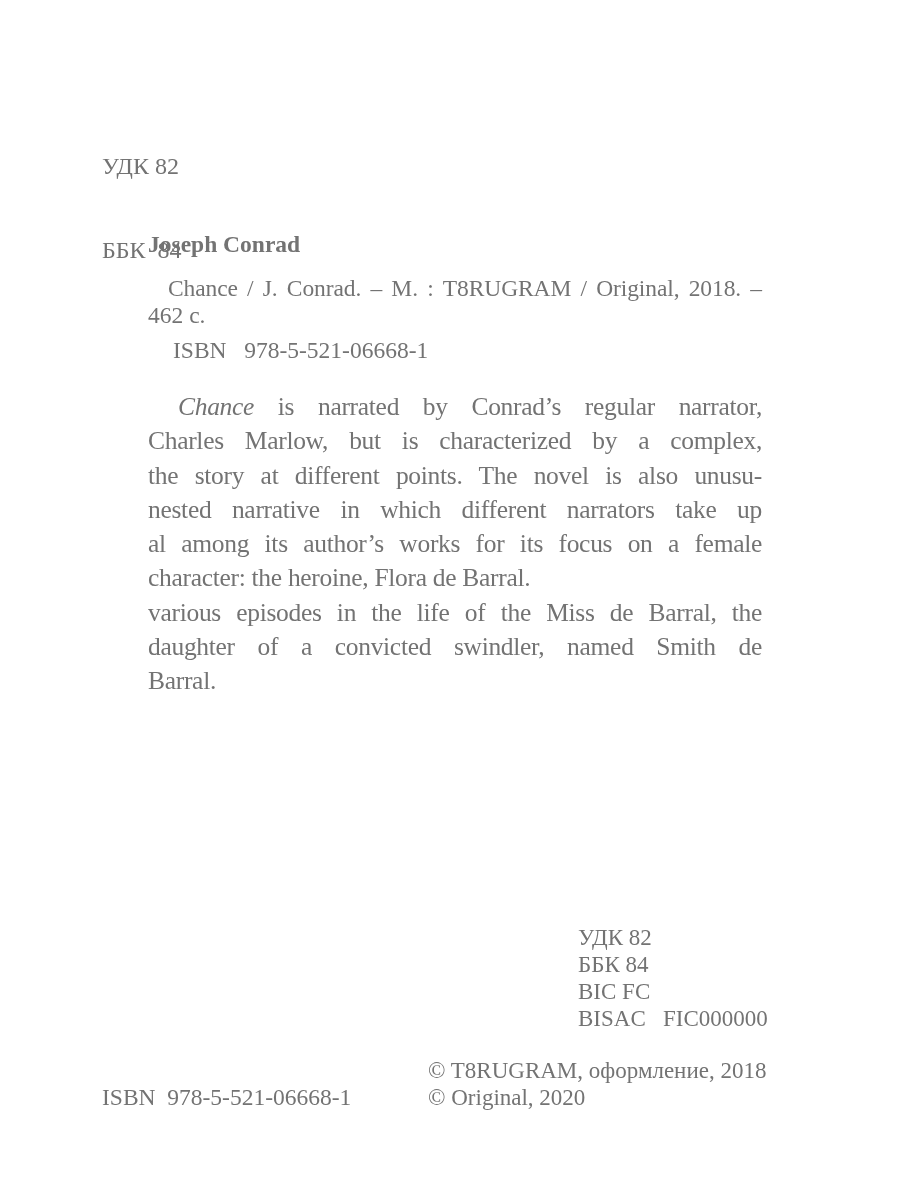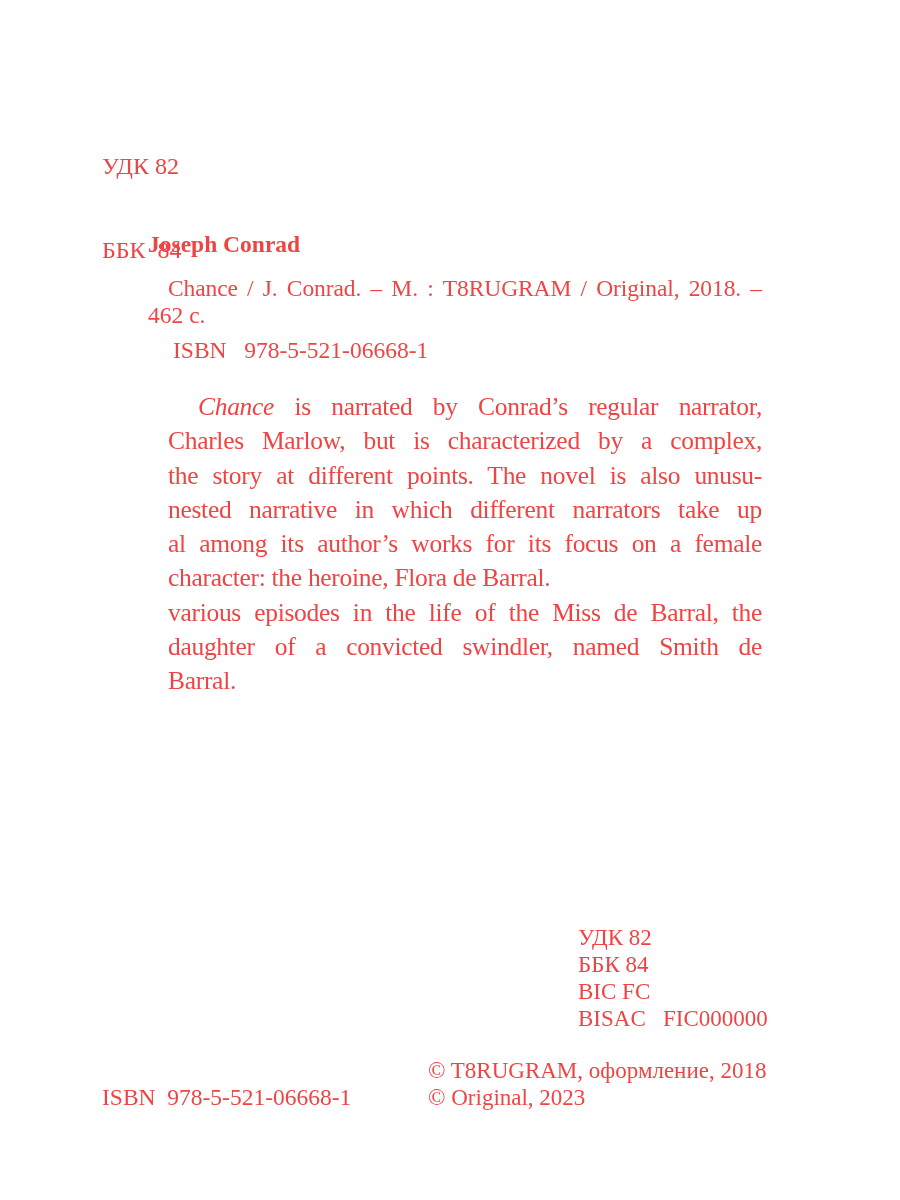--- a/index.html
+++ b/index.html
@@ -2,21 +2,21 @@
 <html><head>
 <meta charset="utf-8">
 <style>
   html, body { margin: 0; padding: 0; background: #ffffff; }
   .page {
     position: relative;
     width: 900px;
     height: 1200px;
     background: #ffffff;
     font-family: "Liberation Serif", "DejaVu Serif", serif;
-    color: #ef4444;
+    color: #737373;
     overflow: hidden;
   }
   .pre { white-space: pre-wrap; }
 
   .top-codes {
     position: absolute;
     left: 102px; top: 96px;
     font-size: 24px;
     line-height: 28px;
   }
@@ -46,21 +46,20 @@
   .annotation {
     position: absolute;
     left: 148px; top: 390px;
     width: 614px;
     font-size: 25.5px;
     letter-spacing: -0.3px;
   }
   .annotation .line {
     line-height: 34.3px;
     text-align: left;
-    margin-left: 20px;
   }
   .annotation .line.just {
     text-align: justify;
     text-align-last: justify;
   }
   .annotation .line.indent { text-indent: 30px; }
 
   .bottom-codes {
     position: absolute;
     left: 578px; top: 924px;
@@ -108,18 +107,18 @@
       <div class="line">character: the heroine, Flora de Barral.</div>
       <div class="line just">various episodes in the life of the Miss de Barral, the</div>
       <div class="line just">daughter of a convicted swindler, named Smith de</div>
       <div class="line">Barral.</div>
     </div>
 
   <div class="bottom-codes pre" id="bottom-codes"><div>УДК 82</div><div>ББК 84</div><div>BIC FC</div><div>BISAC   FIC000000</div></div>
 
   <div class="copyright" id="copyright">
       <div>© T8RUGRAM, оформление, 2018</div>
-      <div>© Original, 2023</div>
+      <div>© Original, 2020</div>
     </div>
 
   <div class="isbn-bottom pre">ISBN  978-5-521-06668-1</div>
 
 </div>
 
 </body></html>

